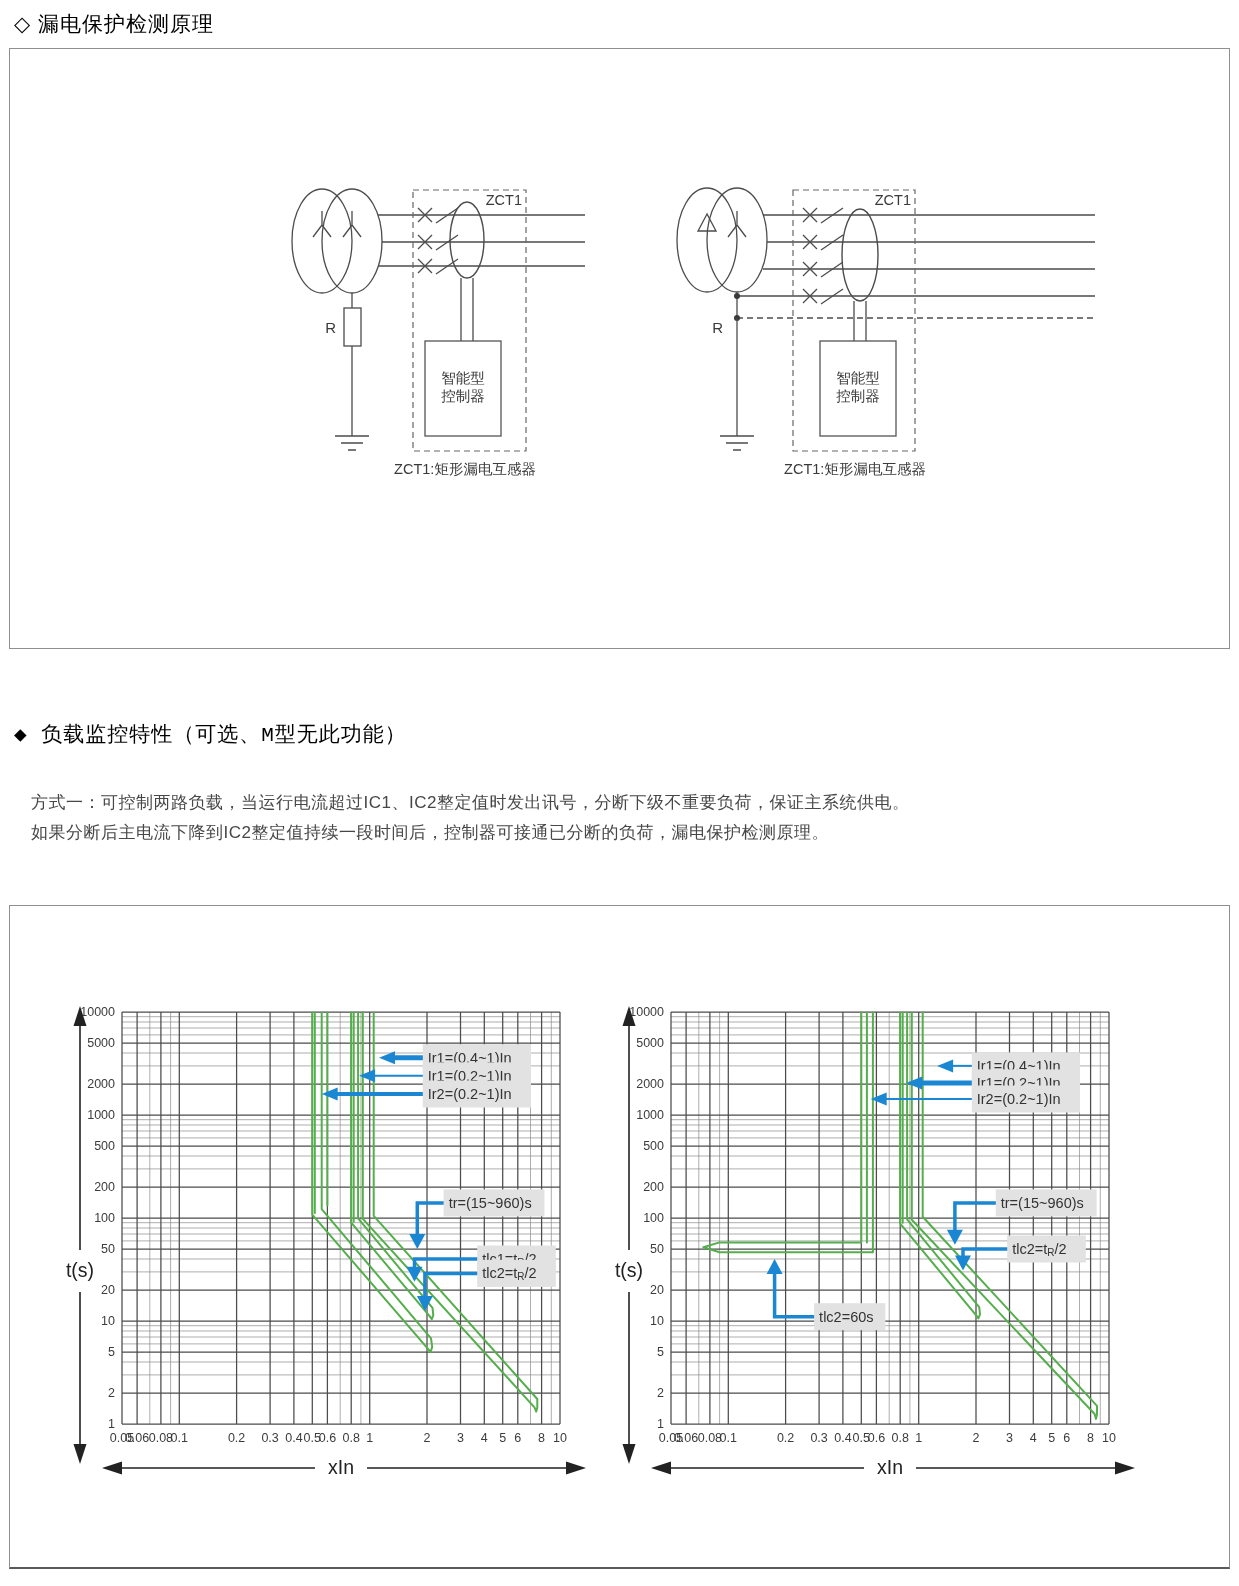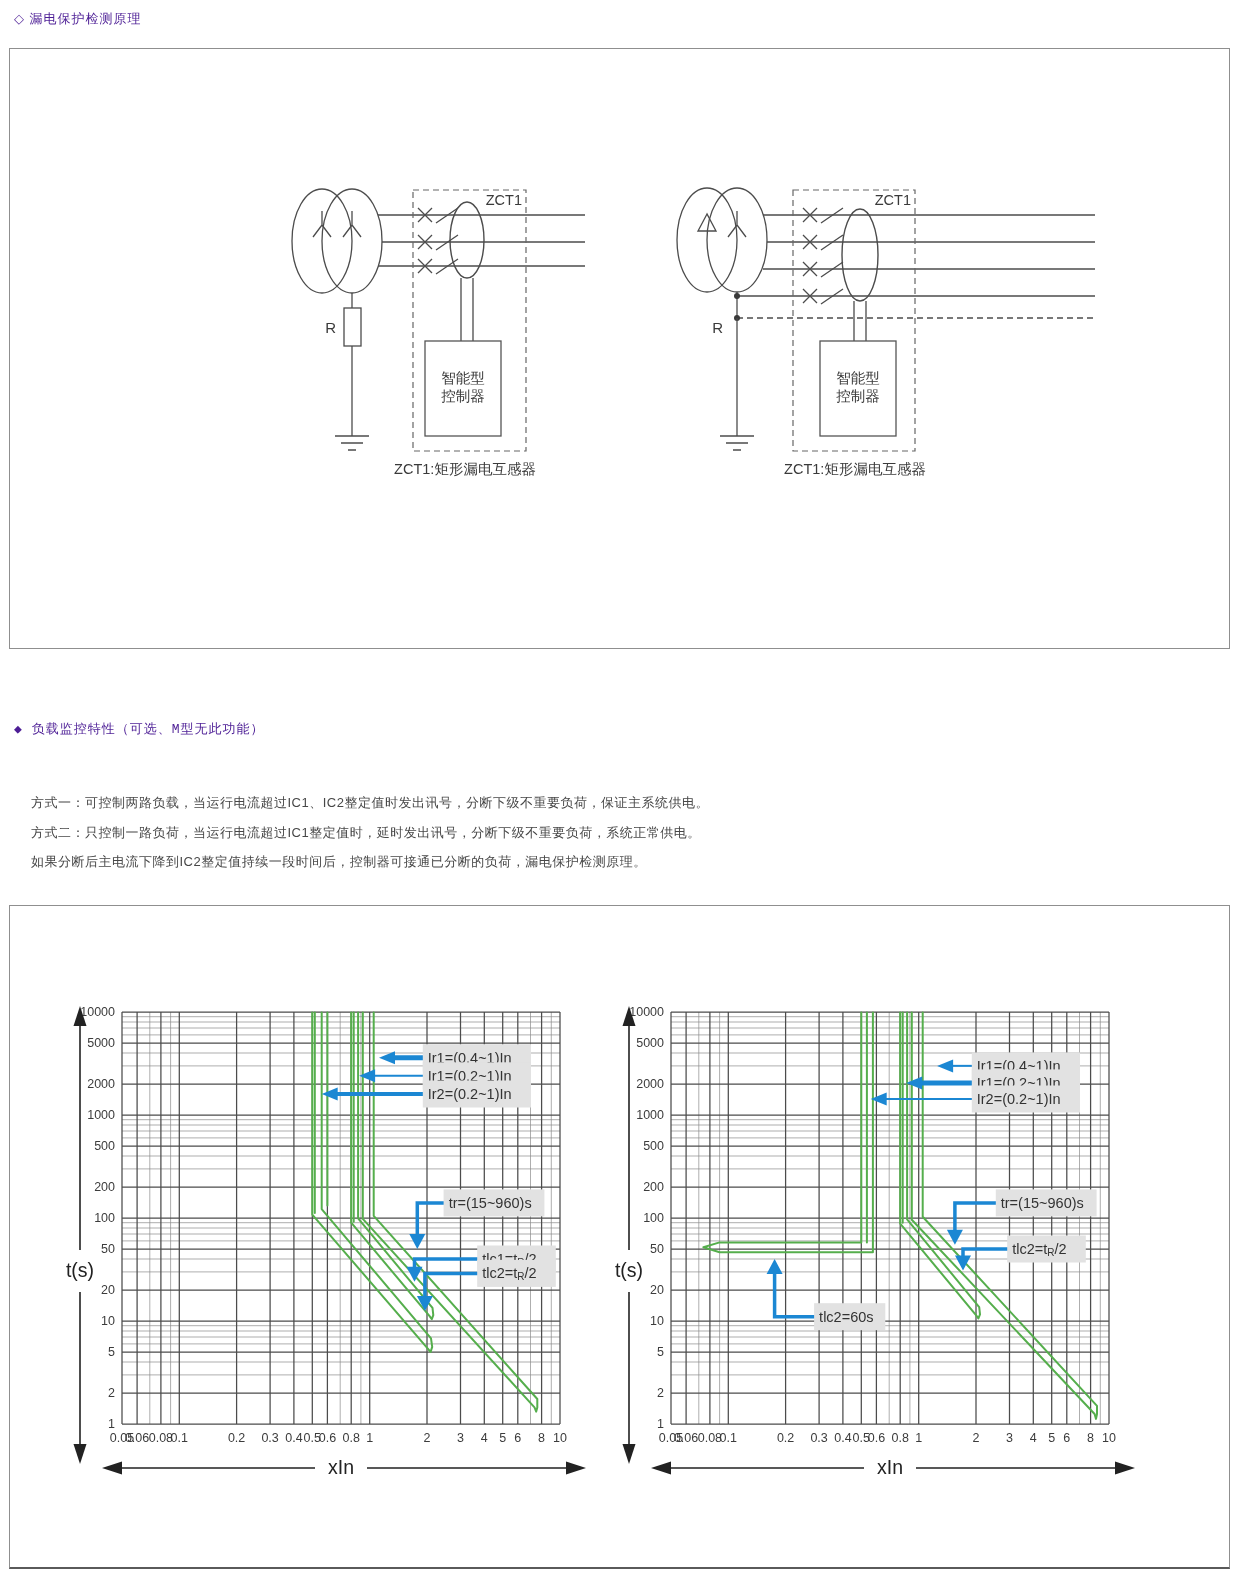--- a/index.html
+++ b/index.html
@@ -1,23 +1,23 @@
 <!DOCTYPE html>
 <html><head>
 <meta charset="utf-8">
 <style>
   html,body{margin:0;padding:0;}
   body{width:1239px;height:1586px;background:#fff;position:relative;
        font-family:"Liberation Sans","DejaVu Sans",sans-serif;color:#3a3a3a;}
   .abs{position:absolute;}
-  .sec-title{position:absolute;font-size:13px;color:#4c1d95;letter-spacing:1px;}
+  .sec-title{position:absolute;font-size:21px;color:#000000;letter-spacing:1px;}
   .panel{position:absolute;left:9px;background:#fff;border:1px solid #8f8f8f;}
   #box1{top:48px;width:1219px;height:599px;}
   #box2{top:905px;width:1219px;height:661px;border-bottom:2px solid #5a5a5a;}
-  .para{position:absolute;left:31px;top:788px;font-size:13px;line-height:29.5px;
+  .para{position:absolute;left:31px;top:788px;font-size:17px;line-height:29.5px;
         color:#474747;letter-spacing:0.5px;white-space:nowrap;}
   svg{overflow:visible;}
   text{font-family:"Liberation Sans","DejaVu Sans",sans-serif;}
 </style>
 </head>
 <body>
 
 <div class="sec-title" style="left:14px;top:10px;">◇ 漏电保护检测原理</div>
 
 <div id="box1" class="panel">
@@ -81,21 +81,20 @@
       <path d="M710 387 H744 M716 394 H738 M723 401 H731"></path>
       <text x="845" y="425" text-anchor="middle" font-size="14.5" fill="#3a3a3a" stroke="none">ZCT1:矩形漏电互感器</text>
     </g>
   </svg>
 </div>
 
 <div class="sec-title" style="left:14px;top:720px;font-family:Liberation Mono, monospace;">◆ 负载监控特性（可选、M型无此功能）</div>
 
 <div class="para">
   <div>方式一：可控制两路负载，当运行电流超过IC1、IC2整定值时发出讯号，分断下级不重要负荷，保证主系统供电。</div>
-  <div>方式二：只控制一路负荷，当运行电流超过IC1整定值时，延时发出讯号，分断下级不重要负荷，系统正常供电。</div>
   <div>如果分断后主电流下降到IC2整定值持续一段时间后，控制器可接通已分断的负荷，漏电保护检测原理。</div>
 </div>
 
 <div id="box2" class="panel">
   <svg id="chart-left" class="abs" style="left:50px;top:94px;" width="528" height="486" viewBox="0 0 528 486">
       <g>
         <path d="M89.8 12V424M110.6 12V424M280.2 12V424M300.9 12V424M470.5 12V424M491.3 12V424M62 374.9H500M62 362.0H500M62 343.9H500M62 337.0H500M62 331.0H500M62 325.7H500M62 271.9H500M62 259.0H500M62 240.9H500M62 234.0H500M62 228.0H500M62 222.7H500M62 168.9H500M62 156.0H500M62 137.9H500M62 131.0H500M62 125.0H500M62 119.7H500M62 65.9H500M62 53.0H500M62 34.9H500M62 28.0H500M62 22.0H500M62 16.7H500" stroke="#8b8b8b" stroke-width="0.7" fill="none"></path>
         <path d="M62.0 12V424M77.1 12V424M100.9 12V424M119.3 12V424M176.6 12V424M210.1 12V424M233.9 12V424M252.3 12V424M267.4 12V424M291.2 12V424M309.7 12V424M367.0 12V424M400.5 12V424M424.3 12V424M442.7 12V424M457.8 12V424M481.6 12V424M500.0 12V424M62 424.0H500M62 393.0H500M62 352.0H500M62 321.0H500M62 290.0H500M62 249.0H500M62 218.0H500M62 187.0H500M62 146.0H500M62 115.0H500M62 84.0H500M62 43.0H500M62 12.0H500" stroke="#4c4c4c" stroke-width="1.25" fill="none"></path>
       </g>
       <g fill="#3c3c3c" font-size="12.5">

